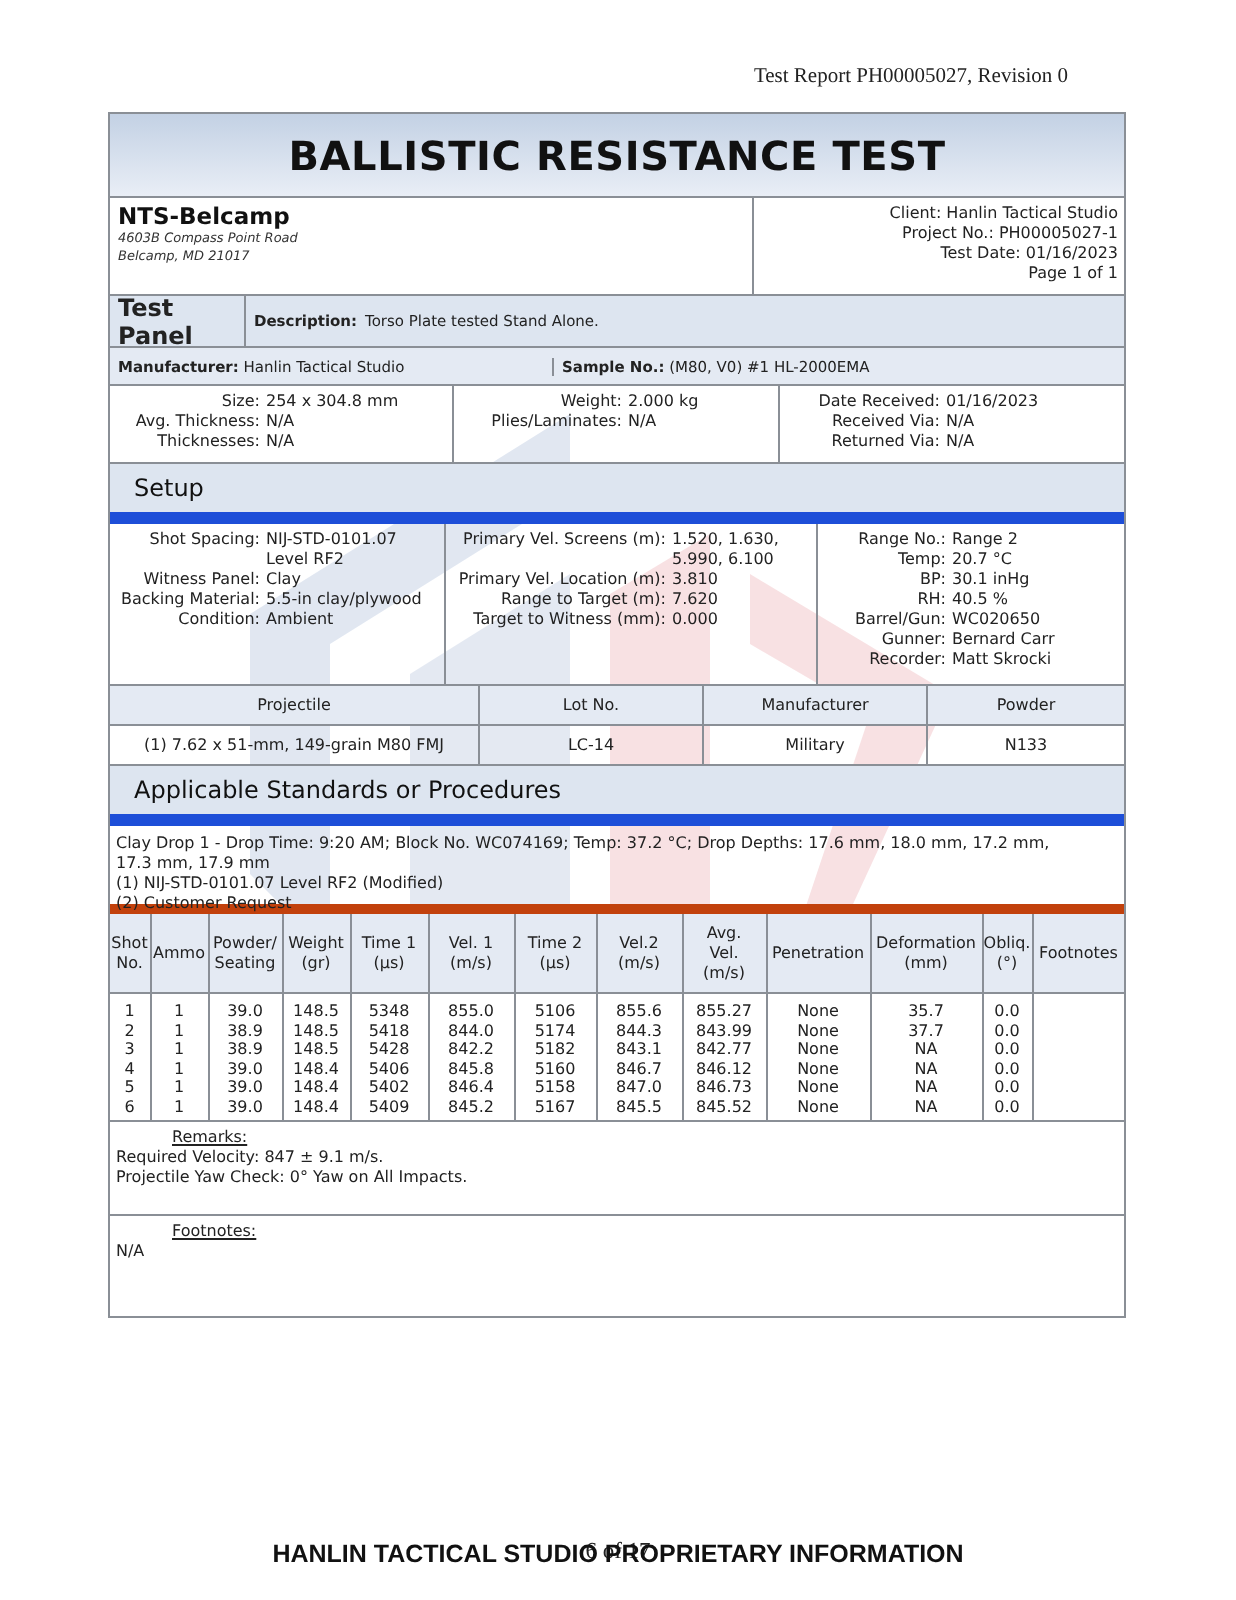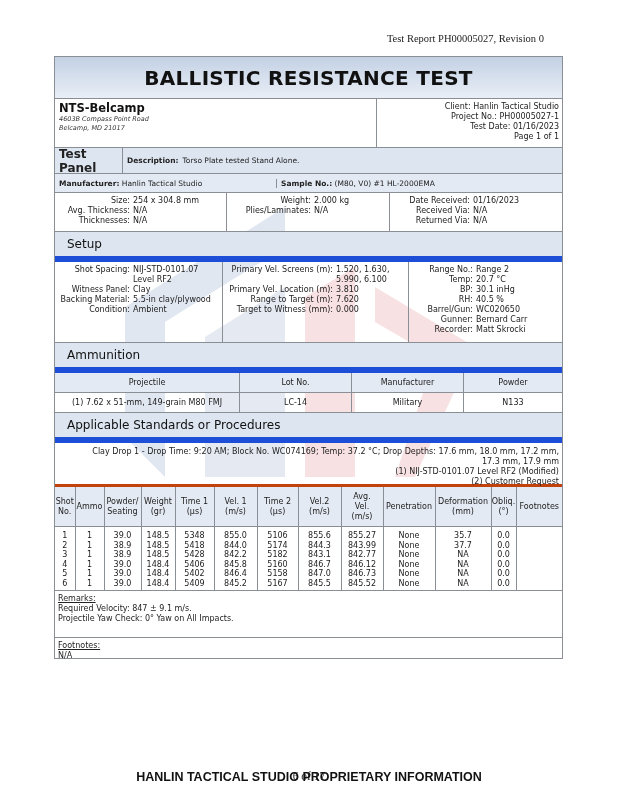--- a/index.html
+++ b/index.html
@@ -1,17 +1,17 @@
 <!DOCTYPE html>
 <html><head>
 <meta charset="utf-8">
 <style>
   html, body { margin:0; padding:0; background:#ffffff; }
   body { width:618px; height:800px; position:relative; overflow:hidden; font-family:"DejaVu Sans", sans-serif; color:#222; }
-  .report-ref { position:absolute; top:33px; right:74px; font-family:"Liberation Serif", serif; font-size:10.5px; color:#222; }
+  .report-ref { position:absolute; top:33px; right:84px; font-family:"Liberation Serif", serif; font-size:10.5px; color:#222; }
   .sheet { position:absolute; left:54px; top:56px; width:509px; height:603px; border:1px solid #8a8f96; box-sizing:border-box; }
   .watermark { position:absolute; left:0; top:0; width:509px; height:603px; pointer-events:none; z-index:0; }
   .content { position:relative; z-index:1; }
   .title-bar { height:41px; background:linear-gradient(#c3d1e4, #e9eef6); display:flex; align-items:center; justify-content:center; border-bottom:1px solid #8a8f96; }
   .title-bar span { font-size:20px; font-weight:bold; letter-spacing:0.3px; color:#111; }
   .lab-row { display:flex; height:48px; border-bottom:1px solid #8a8f96; }
   .lab-left { width:322px; padding:3px 4px; box-sizing:border-box; border-right:1px solid #8a8f96; }
   .lab-name { font-size:11.5px; font-weight:bold; color:#111; line-height:13px; }
   .lab-addr { font-size:6.5px; font-style:italic; color:#333; line-height:9px; }
   .lab-right { flex:1; padding:3px 3px; box-sizing:border-box; text-align:right; font-size:8px; line-height:10px; }
@@ -27,30 +27,30 @@
   .kv { display:flex; }
   .kv .k { text-align:right; }
   .kv .v { text-align:left; padding-left:3px; }
   .section-head { height:24px; background:#dde5f0; border-bottom:6px solid #1d4ed8; font-size:12px; display:flex; align-items:center; padding-left:12px; font-weight:normal; color:#111; }
   .setup-row { display:flex; height:80px; border-bottom:1px solid #8a8f96; font-size:8px; line-height:10px; }
   .setup-row > div { box-sizing:border-box; padding-top:3px; }
   .ammo-table { width:100%; border-collapse:collapse; font-size:8px; }
   .ammo-table th { background:#e4eaf3; font-weight:normal; height:17px; border-right:1px solid #8a8f96; border-bottom:1px solid #8a8f96; }
   .ammo-table td { height:17px; text-align:center; border-right:1px solid #8a8f96; border-bottom:1px solid #8a8f96; }
   .ammo-table th:last-child, .ammo-table td:last-child { border-right:none; }
-  .std-block { font-size:8px; line-height:10px; padding:4px 3px 2px 3px; border-bottom:3px solid #c2410c; height:44px; box-sizing:border-box;text-align:right; }
+  .std-block { font-size:8px; line-height:10px; padding:4px 3px 2px 3px; border-bottom:5px solid #c2410c; height:44px; box-sizing:border-box; }
   .shots { width:100%; border-collapse:collapse; font-size:8px; table-layout:fixed; }
   .shots th { background:#e4eaf3; font-weight:normal; height:39px; border-right:1px solid #8a8f96; border-bottom:1px solid #8a8f96; line-height:10px; padding:0; }
   .shots td { text-align:center; line-height:9.5px; border-right:1px solid #8a8f96; padding:0; }
   .shots th:last-child, .shots td:last-child { border-right:none; }
   .shots tbody tr:first-child td { padding-top:4px; }
   .shots tbody tr:last-child td { padding-bottom:2px; border-bottom:1px solid #8a8f96; }
   .remarks { font-size:8px; line-height:10px; padding:3px 3px; height:47px; box-sizing:border-box; border-bottom:1px solid #8a8f96; }
   .footnotes { font-size:8px; line-height:10px; padding:3px 3px; }
-  .u { text-decoration:underline; }
+  .u { text-decoration:underline;margin-left:28px; }
   .page-num { position:absolute; top:770px; left:0; width:618px; text-align:center; font-family:"Liberation Serif", serif; font-size:11.5px; }
   .proprietary { position:absolute; top:770px; left:0; width:618px; text-align:center; font-family:"Liberation Sans", sans-serif; font-weight:bold; font-size:12.5px; color:#111; }
 </style>
 </head>
 <body>
 
 <div class="report-ref">Test Report PH00005027, Revision 0</div>
 
 <div class="sheet">
   <svg class="watermark" viewBox="0 0 509 603">
@@ -207,21 +207,20 @@
             <span class="k" style="width:64px">Gunner:</span>
             <span class="v">Bernard Carr</span>
           </div>
         <div class="kv">
             <span class="k" style="width:64px">Recorder:</span>
             <span class="v">Matt Skrocki</span>
           </div>
       </div>
     </div>
 
-    <div class="section-head">Ammunition</div>
     <table class="ammo-table">
       <thead>
         <tr>
           <th style="width:182px">Projectile</th>
           <th style="width:109px">Lot No.</th>
           <th style="width:109px">Manufacturer</th>
           <th>Powder</th>
         </tr>
       </thead>
       <tbody>

